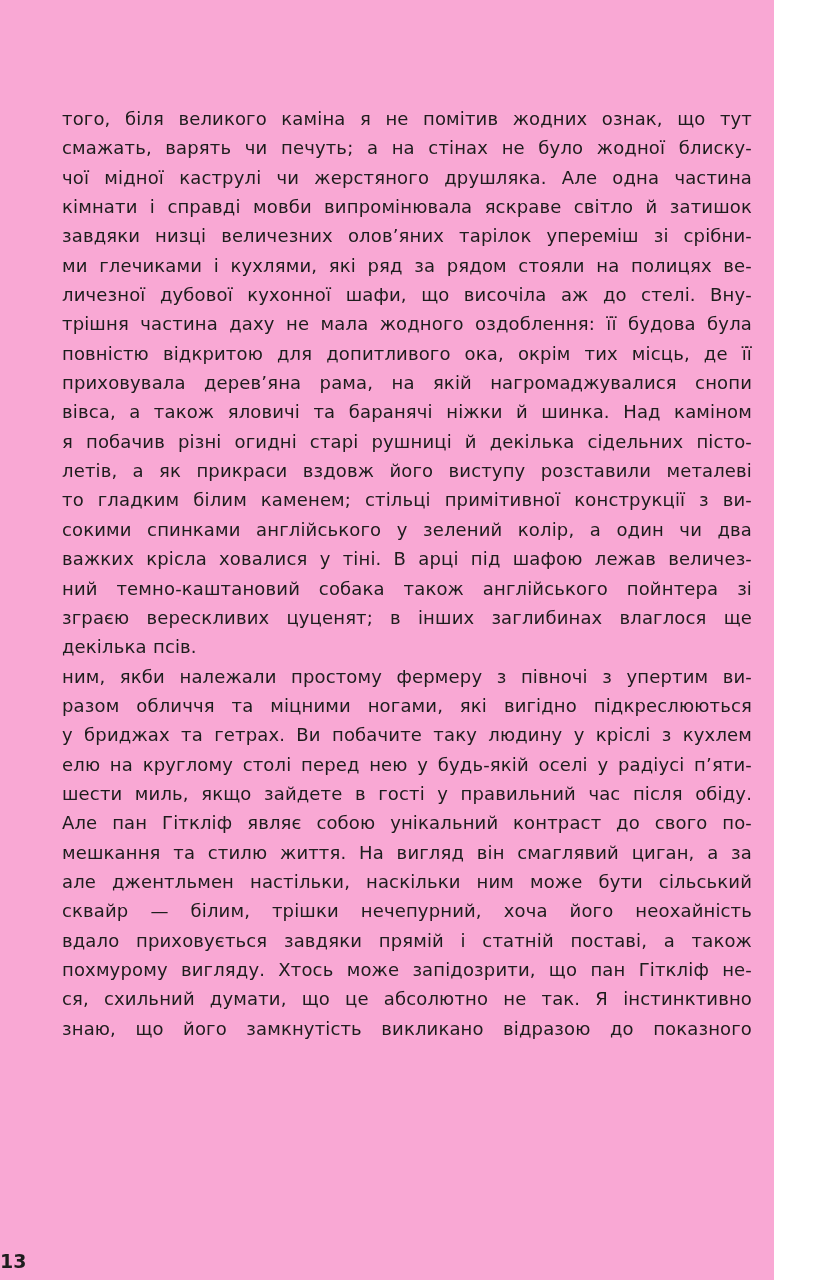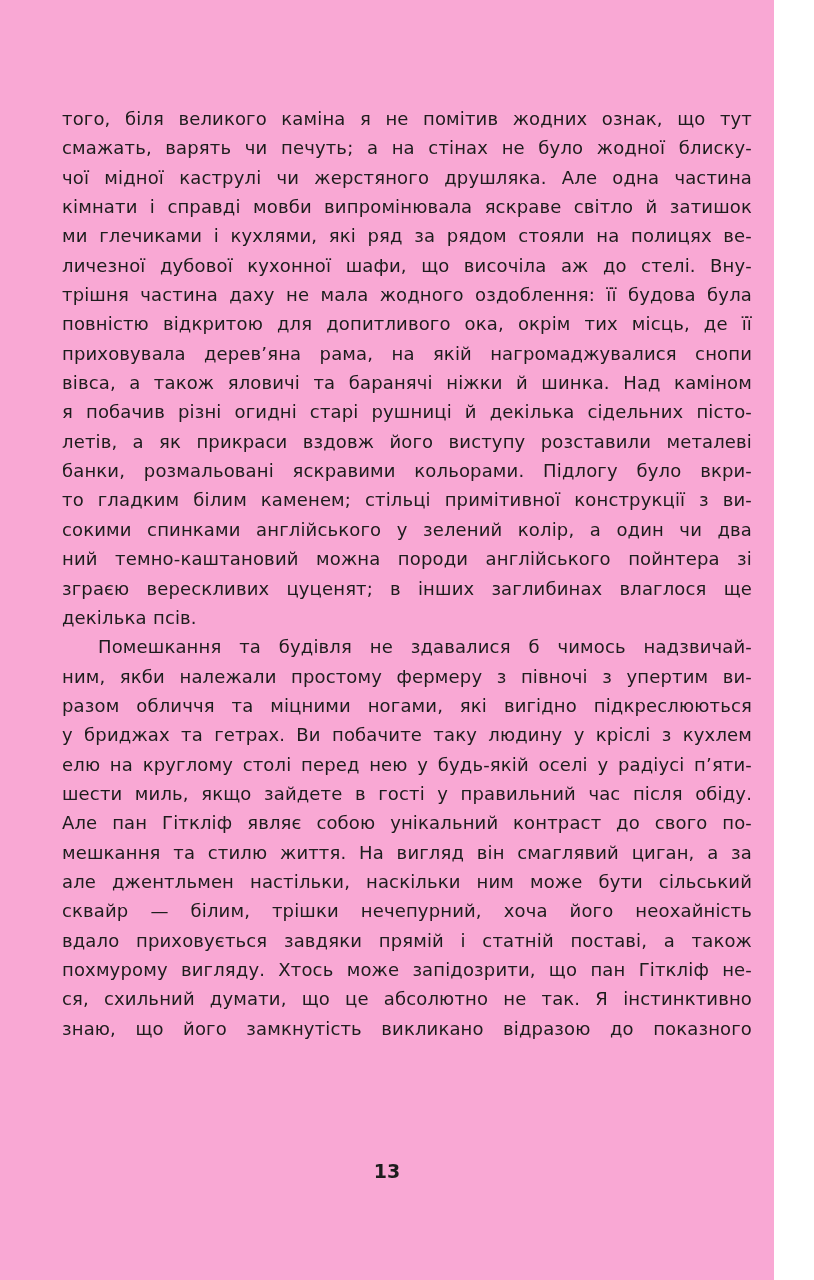--- a/index.html
+++ b/index.html
@@ -40,56 +40,56 @@
   .line.no-justify {
     text-align-last: left;
   }
   .line.first-line {
     padding-left: 36px;
   }
   .page-footer {
     position: absolute;
     left: 0;
     right: 0;
-    top: 1160px;
-    text-align: center;
+    top: 1250px;
+    text-align: left;
   }
   .page-number {
     font-size: 19px;
     font-weight: 700;
     color: #1d1d1d;
   }
 </style>
 </head>
 <body>
 
 <div class="book-page">
   <main class="text-block" id="text-block">
       <div class="paragraph">
         <div class="line">того, біля великого каміна я не помітив жодних ознак, що тут</div>
         <div class="line">смажать, варять чи печуть; а на стінах не було жодної блиску-</div>
         <div class="line">чої мідної каструлі чи жерстяного друшляка. Але одна частина</div>
         <div class="line">кімнати і справді мовби випромінювала яскраве світло й затишок</div>
+        <div class="line">завдяки низці величезних олов’яних тарілок упереміш зі срібни-</div>
         <div class="line">ми глечиками і кухлями, які ряд за рядом стояли на полицях ве-</div>
         <div class="line">личезної дубової кухонної шафи, що височіла аж до стелі. Вну-</div>
         <div class="line">трішня частина даху не мала жодного оздоблення: її будова була</div>
         <div class="line">повністю відкритою для допитливого ока, окрім тих місць, де її</div>
         <div class="line">приховувала дерев’яна рама, на якій нагромаджувалися снопи</div>
         <div class="line">вівса, а також яловичі та баранячі ніжки й шинка. Над каміном</div>
         <div class="line">я побачив різні огидні старі рушниці й декілька сідельних пісто-</div>
         <div class="line">летів, а як прикраси вздовж його виступу розставили металеві</div>
-        <div class="line">банки, розмальовані яскравими кольорами. Підлогу було вкри-</div>
         <div class="line">то гладким білим каменем; стільці примітивної конструкції з ви-</div>
         <div class="line">сокими спинками англійського у зелений колір, а один чи два</div>
-        <div class="line">ний темно-каштановий можна породи англійського пойнтера зі</div>
+        <div class="line">важких крісла ховалися у тіні. В арці під шафою лежав величез-</div>
+        <div class="line">ний темно-каштановий собака також англійського пойнтера зі</div>
         <div class="line">зграєю верескливих цуценят; в інших заглибинах влаглося ще</div>
         <div class="line no-justify">декілька псів.</div>
       </div>
       <div class="paragraph">
-        <div class="line first-line">Помешкання та будівля не здавалися б чимось надзвичай-</div>
         <div class="line">ним, якби належали простому фермеру з півночі з упертим ви-</div>
         <div class="line">разом обличчя та міцними ногами, які вигідно підкреслюються</div>
         <div class="line">у бриджах та гетрах. Ви побачите таку людину у кріслі з кухлем</div>
         <div class="line">елю на круглому столі перед нею у будь-якій оселі у радіусі п’яти-</div>
         <div class="line">шести миль, якщо зайдете в гості у правильний час після обіду.</div>
         <div class="line">Але пан Гіткліф являє собою унікальний контраст до свого по-</div>
         <div class="line">мешкання та стилю життя. На вигляд він смаглявий циган, а за</div>
         <div class="line">але джентльмен настільки, наскільки ним може бути сільський</div>
         <div class="line">сквайр — білим, трішки нечепурний, хоча його неохайність</div>
         <div class="line">вдало приховується завдяки прямій і статній поставі, а також</div>

